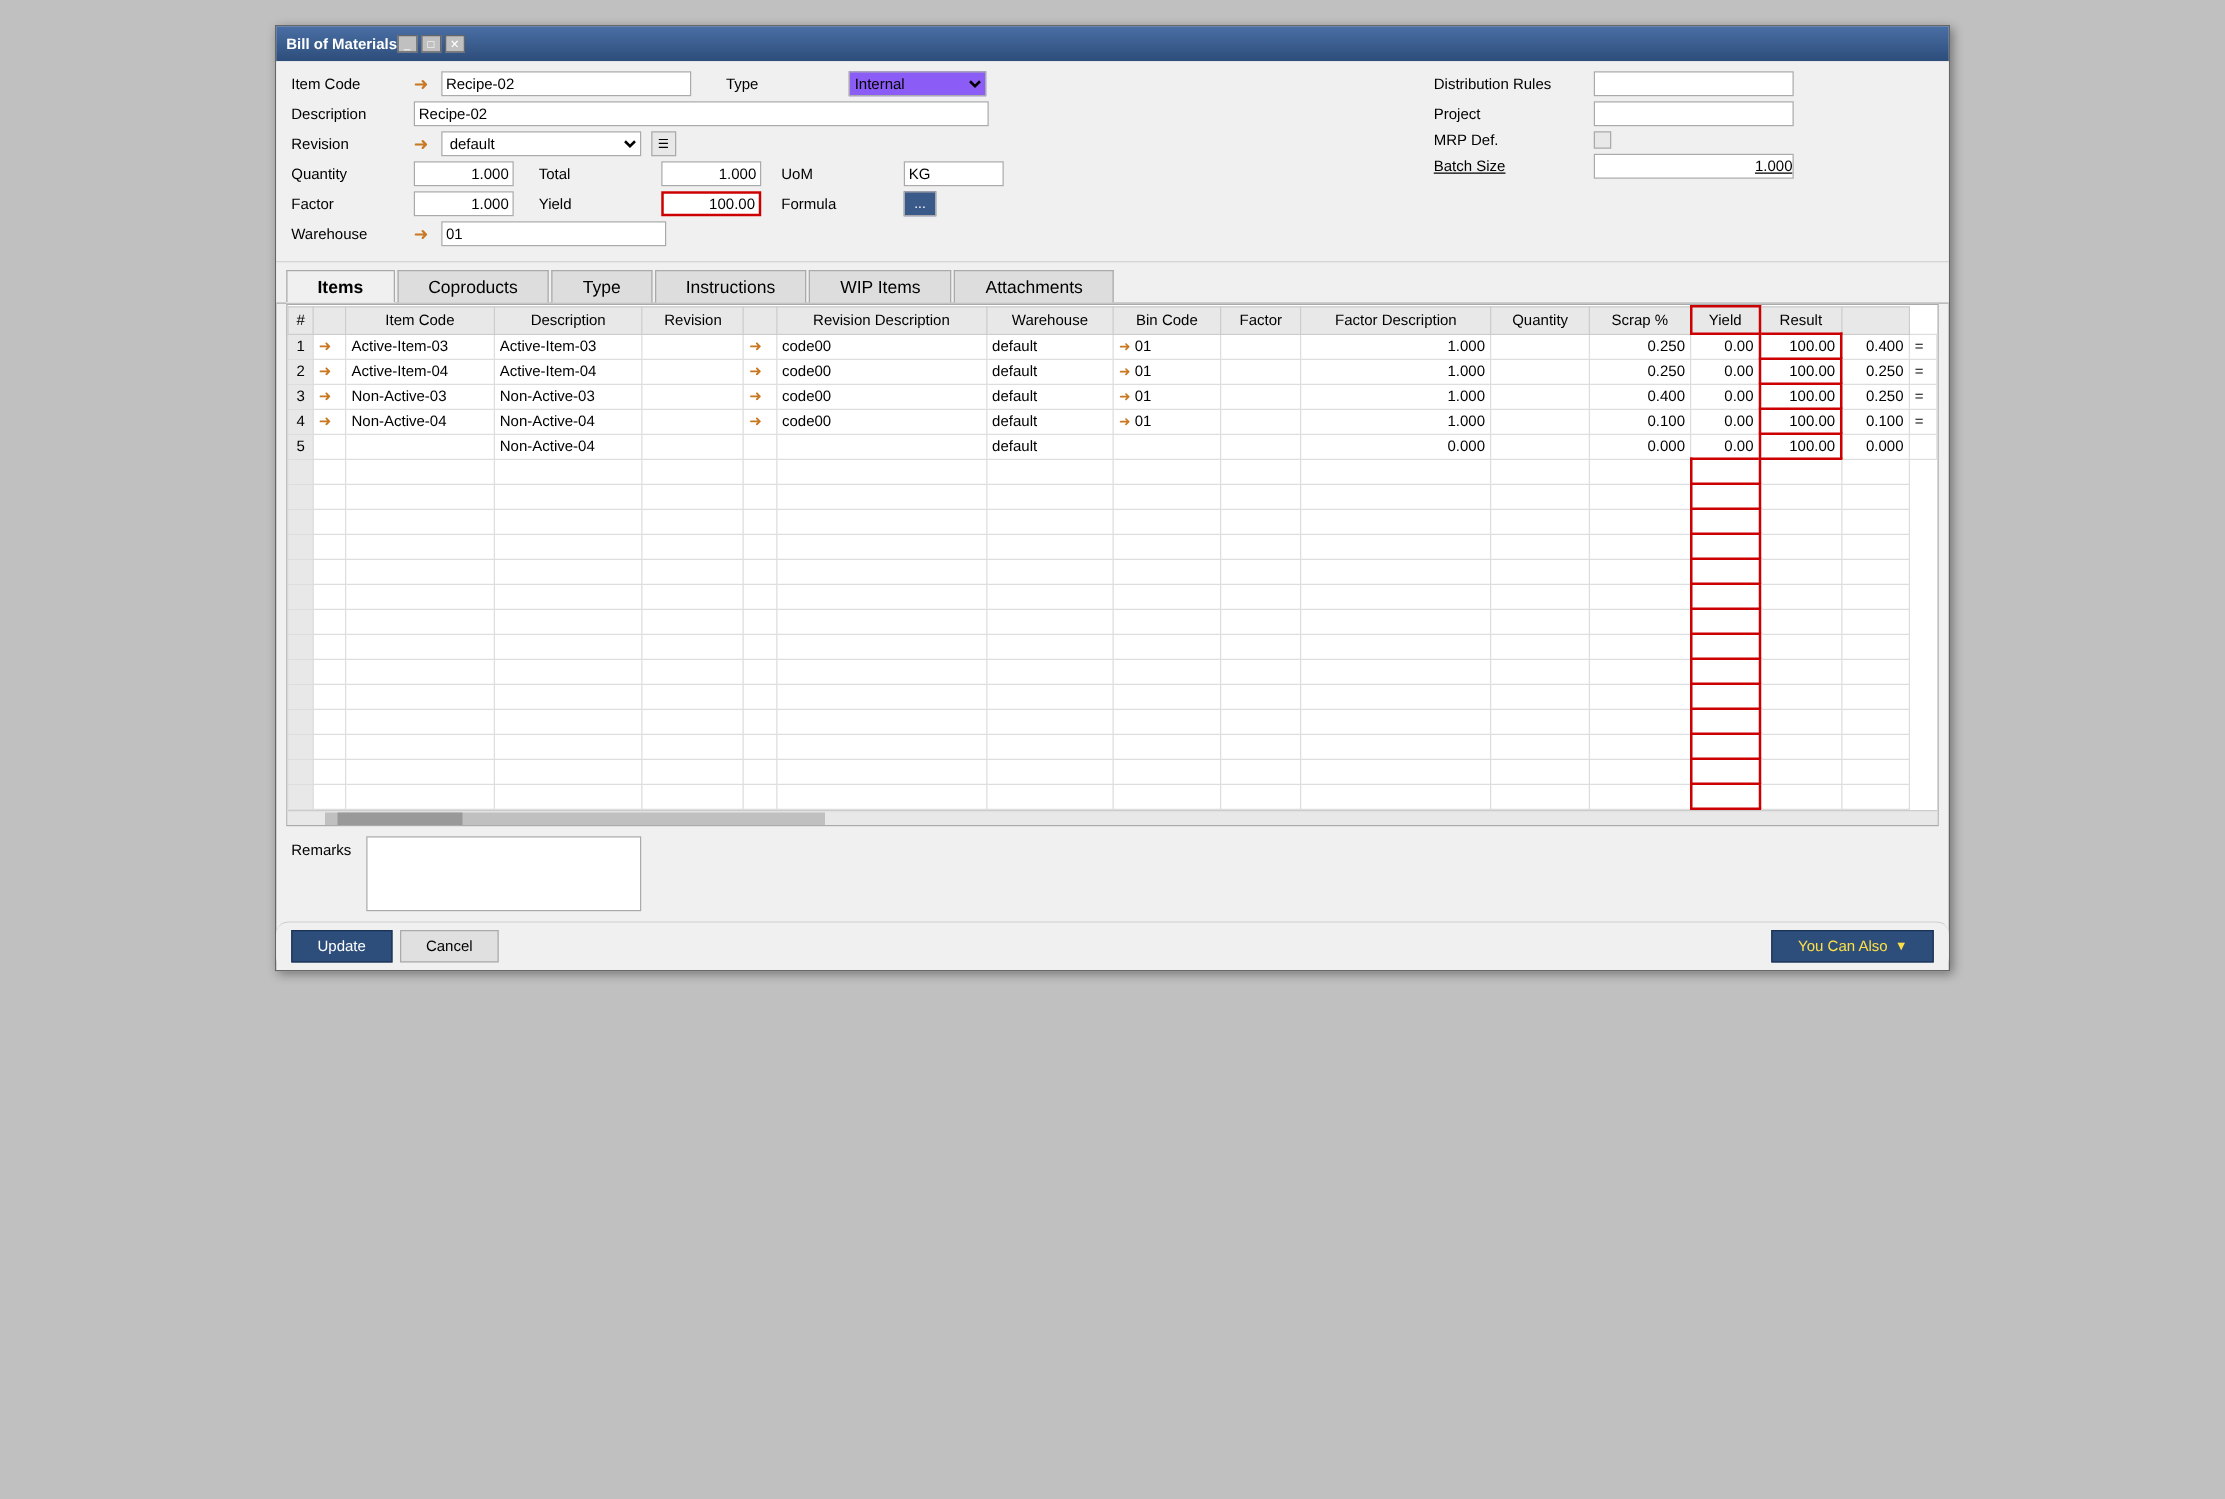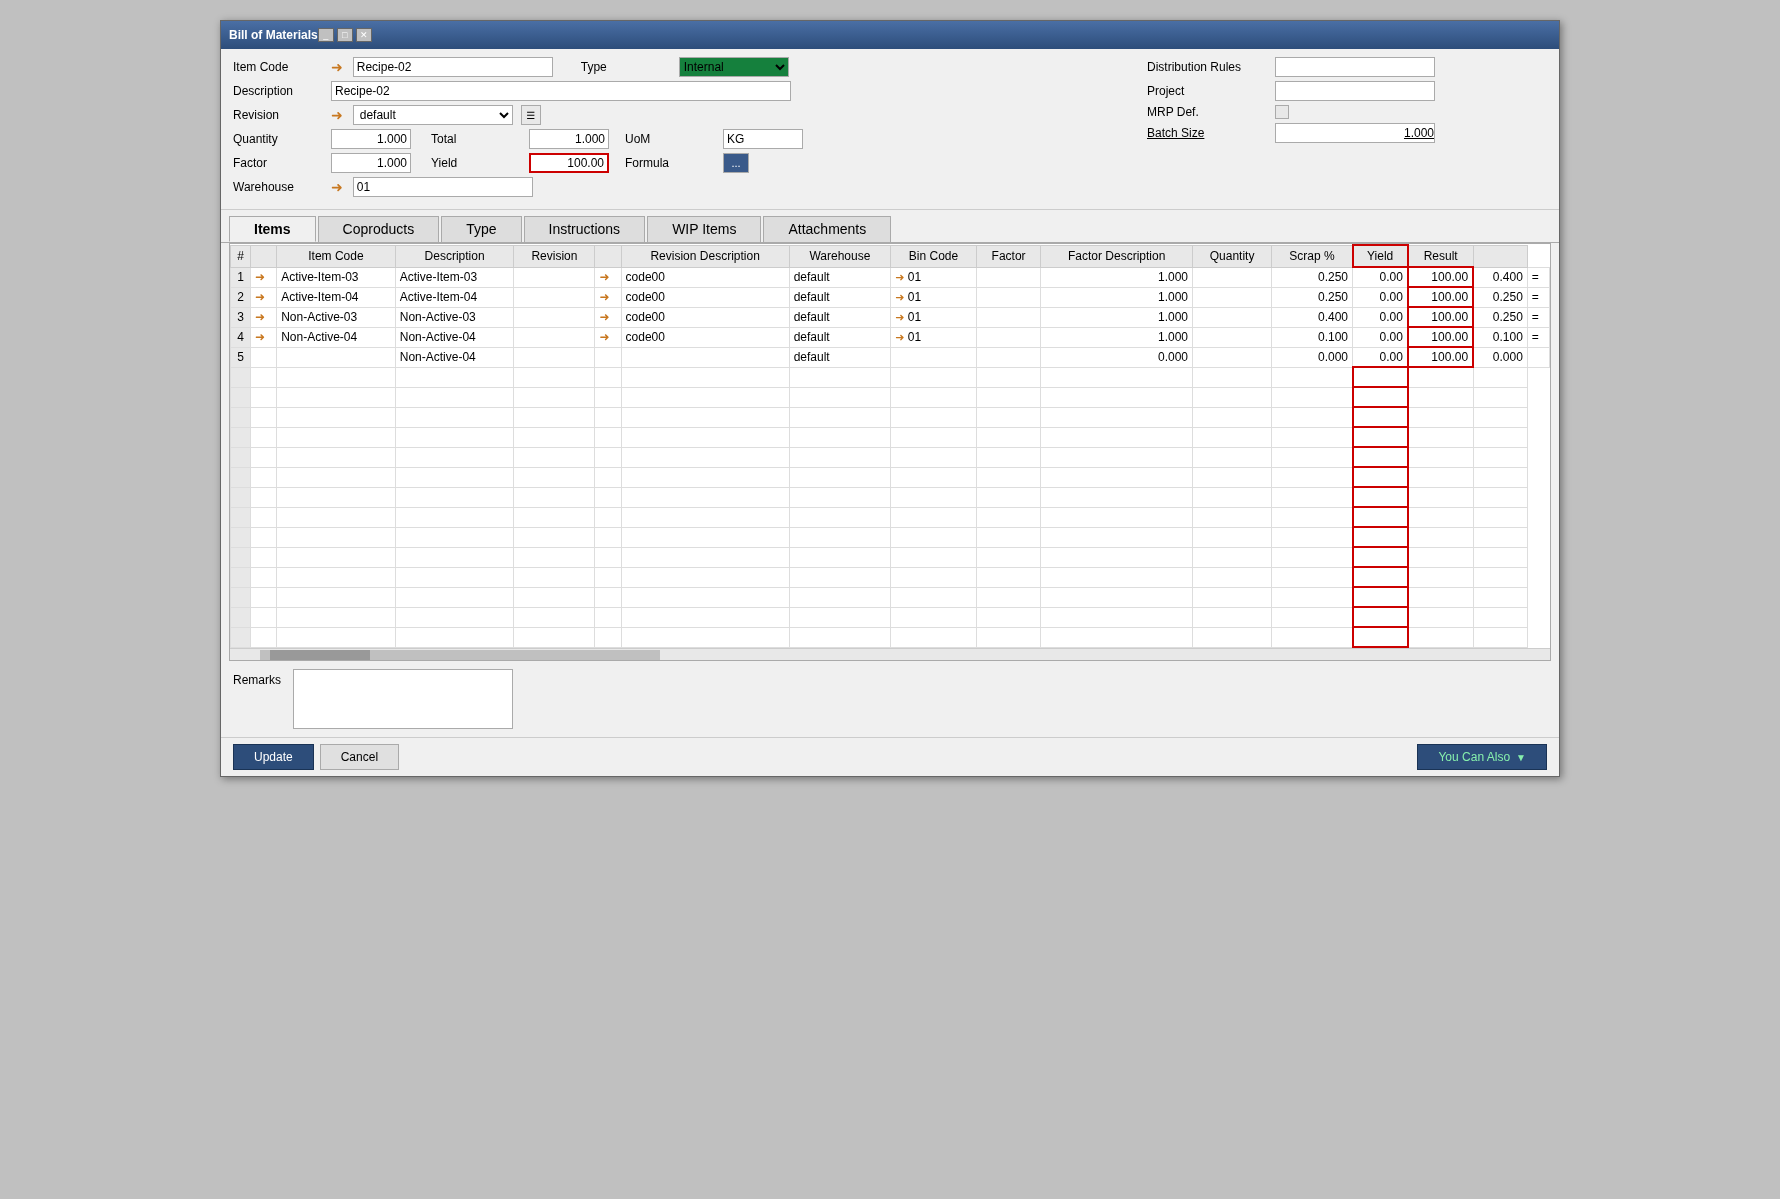--- a/index.html
+++ b/index.html
@@ -96,21 +96,21 @@
       cursor: pointer;
       display: flex;
       align-items: center;
       justify-content: center;
       font-size: 10px;
     }
     .type-select {
       width: 110px;
       height: 20px;
       border: 1px solid #aaa;
-      background: #15803d;
+      background: #8b5cf6;
       font-size: 12px;
     }
     .right-panel-row {
       display: flex;
       align-items: center;
       gap: 8px;
     }
     .right-label {
       width: 120px;
       font-size: 12px;
@@ -238,20 +238,21 @@
       resize: none;
       font-size: 12px;
     }
     .bottom-bar {
       background: #f0f0f0;
       border-top: 1px solid #ccc;
       padding: 6px 12px;
       display: flex;
       align-items: center;
       gap: 6px;
+      border-radius: 10px;
     }
     .btn-update {
       background: #2d4d7a;
       color: white;
       border: 1px solid #1a3355;
       padding: 4px 20px;
       font-size: 12px;
       cursor: pointer;
       height: 26px;
     }
@@ -261,21 +262,21 @@
       border: 1px solid #aaa;
       padding: 4px 20px;
       font-size: 12px;
       cursor: pointer;
       height: 26px;
       text-align: center;
     }
     .btn-you-can-also {
       margin-left: auto;
       background: #2d4d7a;
-      color: #86efac;
+      color: #fde047;
       border: 1px solid #1a3355;
       padding: 4px 20px;
       font-size: 12px;
       cursor: pointer;
       height: 26px;
       display: flex;
       align-items: center;
       gap: 6px;
     }
     .you-can-also-arrow {

